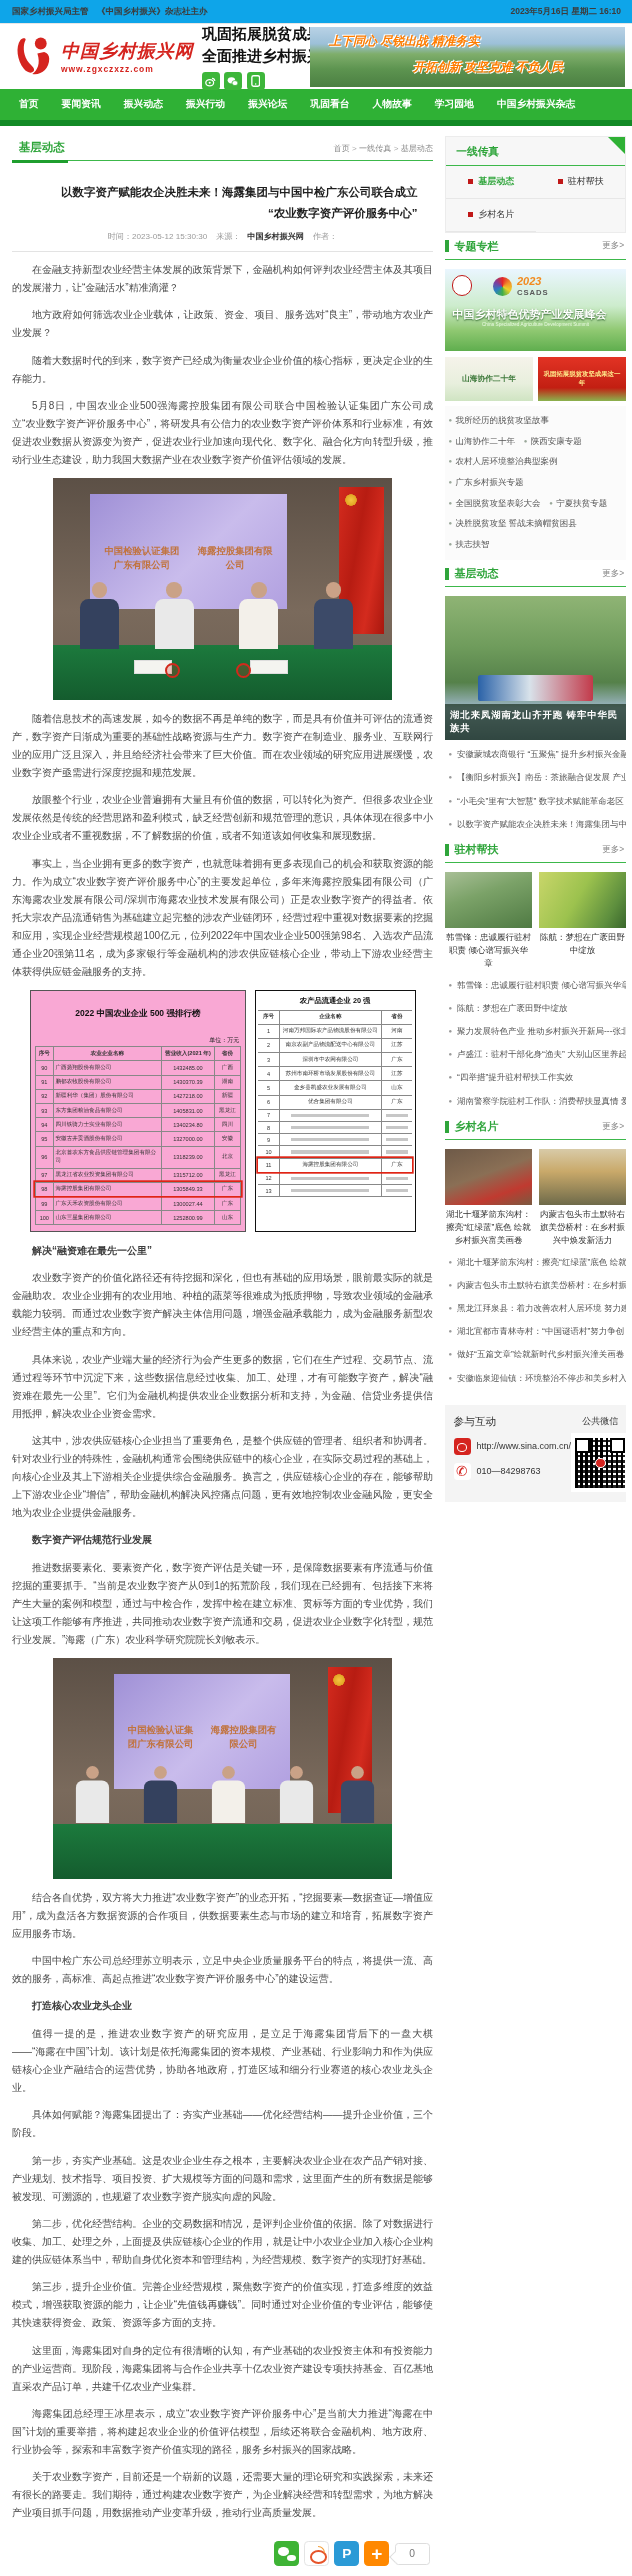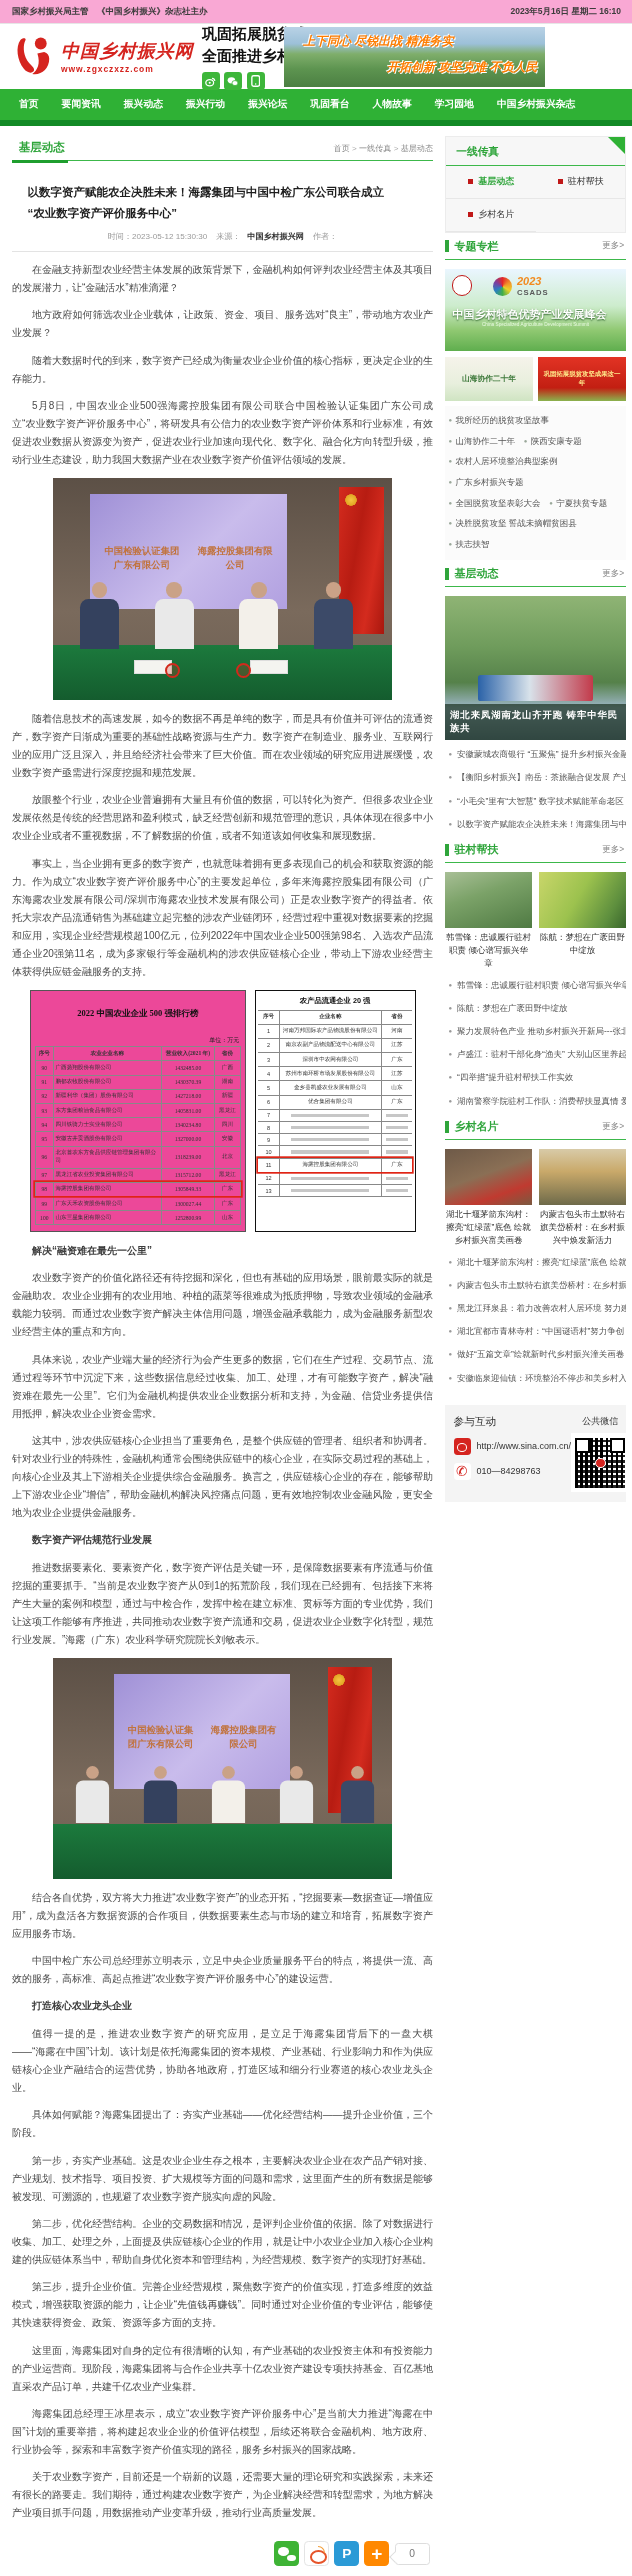--- a/index.html
+++ b/index.html
@@ -1,34 +1,34 @@
 <!DOCTYPE html>
 <html style="font-size:13.7px"><head>
 <meta charset="utf-8">
 <style>
   * { box-sizing: border-box; margin: 0; padding: 0; }
   body { width: 633px; font-family: "Liberation Sans", "DejaVu Sans", sans-serif; background:#fff; }
   .page { width: 633px; height: 2576px; overflow: hidden; background:#fff; position: relative; }
 
   
-  .topbar { height: 24px; background:#f9a8d4; border-bottom:0.9px solid #e6e6e6;
+  .topbar { height: 24px; background:#0ea5e9; border-bottom:0.9px solid #e6e6e6;
     display:flex; justify-content:space-between; align-items:center; padding:0 12px;
     font-size:8.5px; color:#3c3c3c; font-weight:bold; }
 
   
   .header { height: 65px; display:flex; align-items:center; background:#fff; padding:0 0 0 12px; }
   .logo { display:flex; align-items:center; gap:5.1px; cursor:pointer; }
   .logo-mark { width:44px; height:44px; flex:0 0 auto; }
   .logo-cn { color:#d5241f; font-weight:bold; font-size:18px; letter-spacing:0.9px; font-style:italic; }
   .logo-url { color:#d5241f; font-weight:bold; font-size:8.5px; letter-spacing:0.9px; margin-top:1.7px; }
   .slogan-block { margin-left:8.5px; width:82px; }
   .slogan { font-size:15px; font-weight:bold; color:#111; line-height:1.5; white-space:nowrap; }
   .social-row { display:flex; gap:4.3px; margin-top:4.3px; }
   .s-icon { width:18px; height:18px; background:#3db63a; border-radius:3.4px; display:flex; align-items:center; justify-content:center; cursor:pointer; }
-  .banner { margin-left:0; width:261px; height:60px; align-self:center; position:relative; overflow:hidden;
+  .banner { margin-left:26px; width:315px; height:60px; align-self:center; position:relative; overflow:hidden;
     background: linear-gradient(180deg,#b9d2e6 0%,#9cc0d8 28%, #7fae6b 45%, #5d9450 70%, #4b7f42 100%); }
   .banner-line { font-style:italic; font-weight:bold; color:#ff7d00; text-shadow:0.9px 0.9px 0 #fff, -0.9px -0.9px 0 #fff; font-size:12px; white-space:nowrap; }
   .banner-line.l1 { position:absolute; top:6.8px; left:19px; }
   .banner-line.l2 { position:absolute; top:32.5px; left:103px; }
 
   
   .nav { height: 31px; background:#2fb135; display:flex; align-items:center; gap:23px; padding:0 0 0 19px; }
   .nav-item { color:#fff; font-size:9.8px; font-weight:bold; text-decoration:none; cursor:pointer; white-space:nowrap; }
   .nav-strip { height:6px; background:#128a26; }
 
@@ -37,21 +37,21 @@
   .left-col { width: 421px; }
   .sidebar { width: 181px; }
 
   
   .crumb-row { display:flex; justify-content:space-between; align-items:flex-end; border-bottom:1.7px solid #3cb84a; padding:3.4px 0 0; }
   .page-title { color:#2fa53b; font-size:11.5px; font-weight:bold; padding:0 3.4px 5.1px 6.8px; border-bottom:3.4px solid #1f9e2e; margin-bottom:-2.6px; }
   .breadcrumb { font-size:8.1px; color:#888; padding-bottom:6px; }
   .breadcrumb span { cursor:pointer; }
   .breadcrumb span:not(:last-child)::after { content:" > "; color:#aaa; cursor:default; }
 
-  .art-title { text-align:left; font-size:11.5px; font-weight:bold; color:#1e1e1e; line-height:1.85; margin:20.5px 15.4px 6.8px; }
+  .art-title { text-align:right; font-size:11.5px; font-weight:bold; color:#1e1e1e; line-height:1.85; margin:20.5px 15.4px 6.8px; }
   .meta { text-align:center; font-size:8.1px; color:#9a9a9a; margin:5.1px 0 8.5px; }
   .meta .src { color:#333; font-weight:bold; }
   .meta span { margin:0 3.4px; }
   .meta-divider { border-bottom:0.9px solid #e3e3e3; margin:6.8px 0 3.4px; }
 
   
   .article .blk { font-size:10px; color:#4a4a4a; line-height:18px; margin:9.4px 0; text-align:justify; }
   .article .blk.p { text-indent:2em; }
   .article .blk.h { text-indent:2em; font-weight:bold; color:#3d3d3d; }
 
@@ -69,21 +69,21 @@
   .photo .gtable { position:absolute; bottom:0; left:0; right:0; height:25%;
     background: linear-gradient(180deg,#1c7a3d 0%, #145c2e 100%); }
   .person { position:absolute; width:39px; }
   .person .head { width:15.4px; height:15.4px; border-radius:50%; background:#caa287; margin:0 auto 1.7px; }
   .person .body { width:39px; height:50px; border-radius:8.5px 8.5px 0 0; }
   .paper { position:absolute; width:38px; height:13.7px; background:#f4f4f0; border:0.9px solid #ddd; }
   .stamp { position:absolute; width:15.4px; height:15.4px; border:2.6px solid #d12a1c; border-radius:50%; background:rgba(209,42,28,.25); }
 
   
   .fig { display:flex; gap:8.5px; justify-content:center; margin:8.5px auto 10.3px; width:386px; }
-  .fig-left { width:217px; border:0.9px solid #555; background:#ec4899; padding:5.1px 4.3px;font-family:Liberation Serif, serif; }
+  .fig-left { width:217px; border:0.9px solid #555; background:#f9a8d4; padding:5.1px 4.3px; }
   .fl-title { text-align:center; font-weight:bold; font-size:8.5px; color:#111; margin:12px 0 15.4px; }
   .fl-unit { text-align:right; font-size:6px; color:#222; margin:0 1.7px 1.7px; }
   .fig-right { width:161px; border:1.7px solid #111; background:#fff; padding:1.7px 2.6px; }
   .fr-title { text-align:center; font-weight:bold; font-size:7.3px; color:#111; margin:3.4px 0; }
   .trow { display:flex; border-top:0.9px solid #888; align-items:stretch; }
   .trow.head { font-weight:bold; }
   .trow span { border-left:0.9px solid #888; padding:2.6px 1.7px; font-size:5.6px; color:#333; overflow:hidden; display:flex; align-items:center; }
   .trow span:first-child { border-left:none; }
   .ltab .trow { border-left:0.9px solid #888; border-right:0.9px solid #888; }
   .ltab .trow:last-child, .rtab .trow:last-child { border-bottom:0.9px solid #888; }

